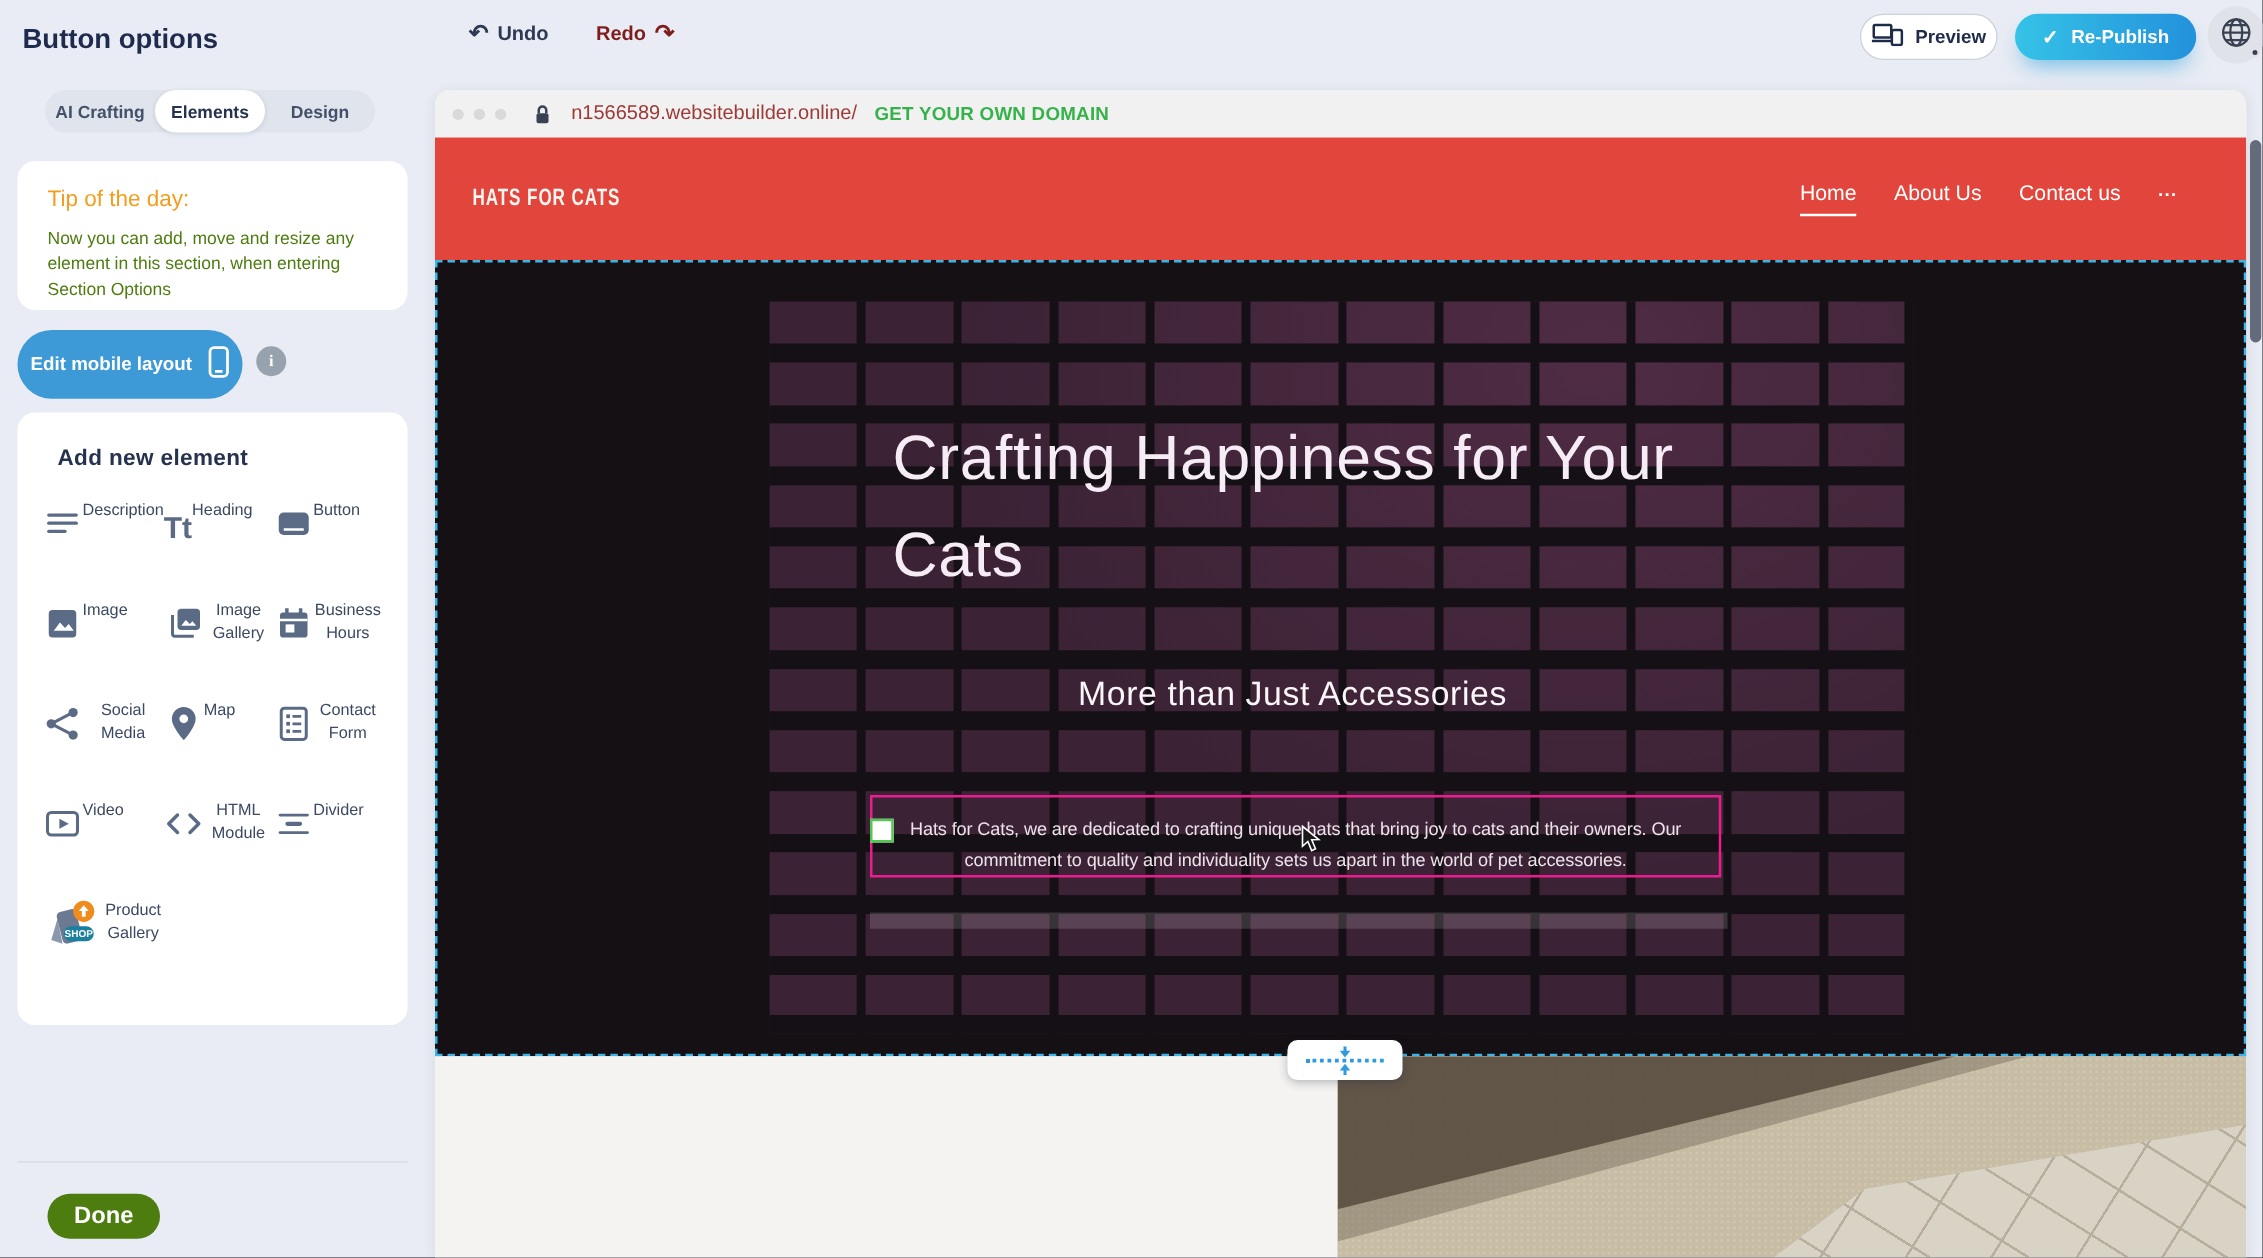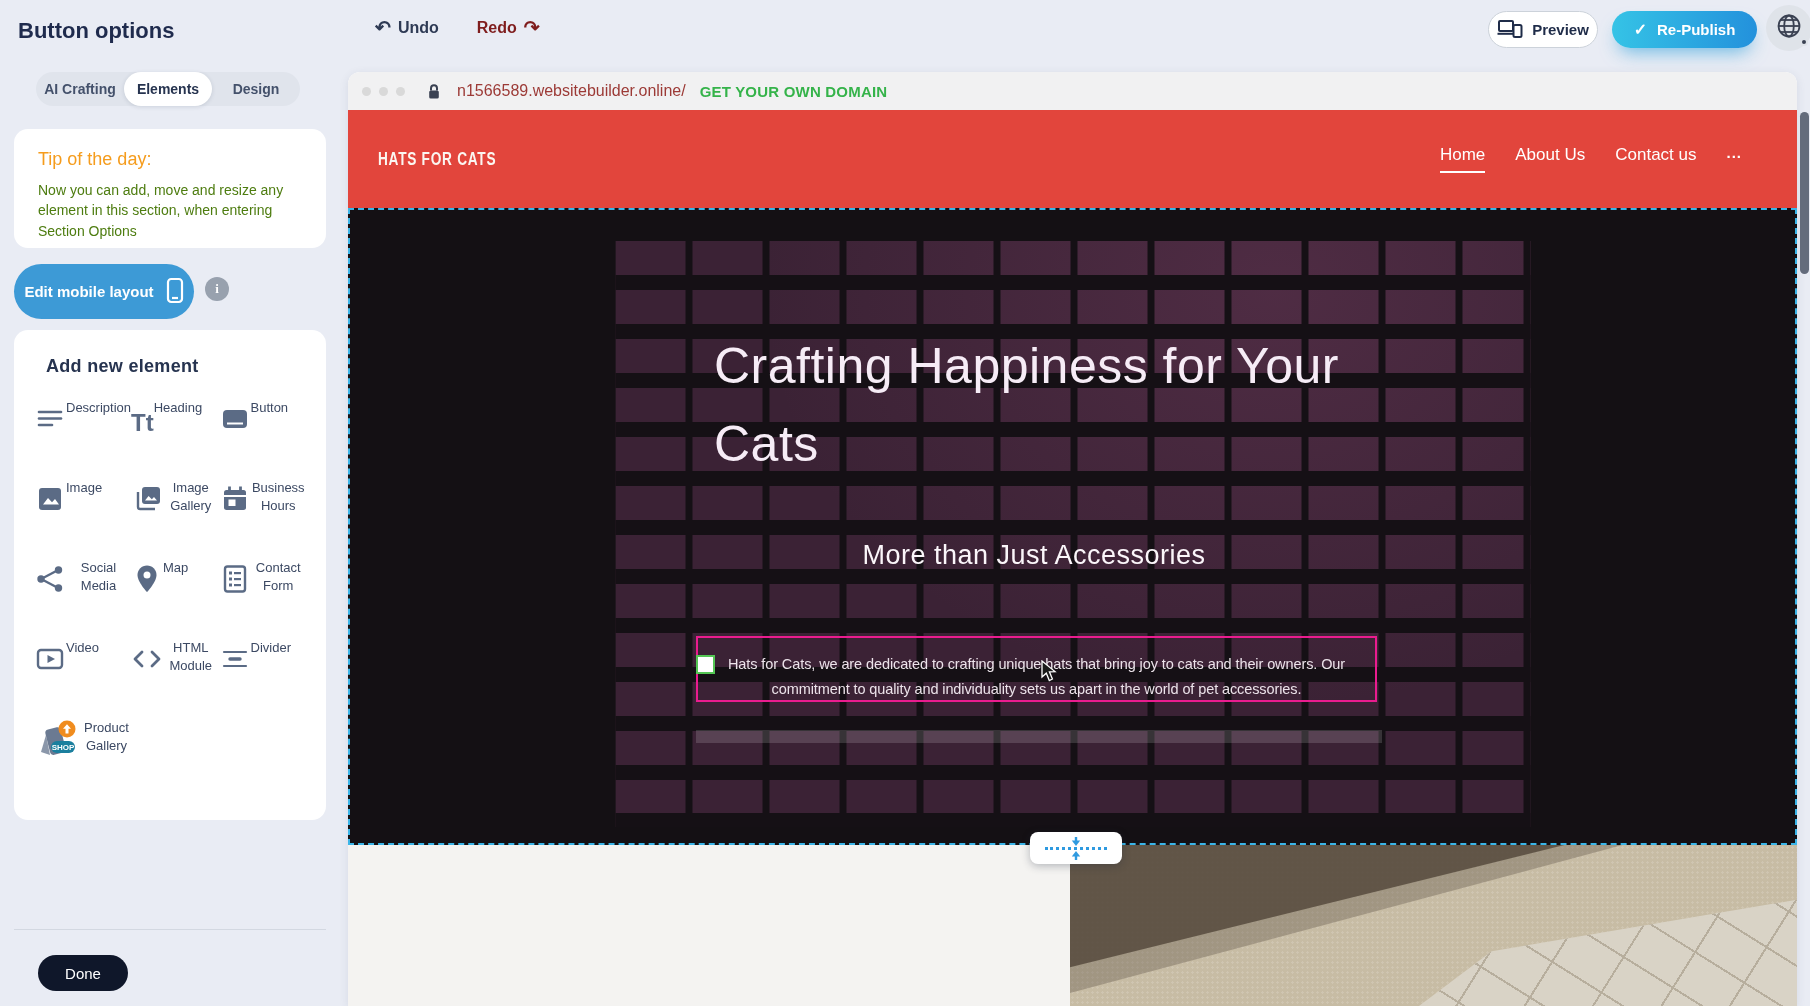--- a/index.html
+++ b/index.html
@@ -50,21 +50,21 @@
     border-radius:14px; padding:26px 20px 0 20px; }
   .elements-heading { font-size:18px; font-weight:600; color:#26334f; letter-spacing:0.3px; margin:0 0 22px 12px; }
   .el-grid { display:grid; grid-template-columns:repeat(3,1fr); row-gap:16px; }
   .el-item { display:flex; align-items:flex-start; cursor:pointer; min-height:64px; }
   .el-icon { height:36px; display:flex; align-items:flex-end; justify-content:center; margin-bottom:7px; }
   .el-label { font-size:13px; color:#3c4963; text-align:center; line-height:1.35; max-width:86px; }
   .tt { font-size:24px; font-weight:bold; color:#5b6b85; line-height:1; }
 
   .panel-divider { position:absolute; left:14px; top:929px; width:312px; height:1px; background:#d3d8e1; }
   .done-btn { position:absolute; left:38px; top:955px; width:90px; height:36px; border-radius:18px;
-    background:#0f172a; color:#fff; font-size:15px; font-weight:normal; display:flex; align-items:center;
+    background:#4d7c0f; color:#fff; font-size:19px; font-weight:bold; display:flex; align-items:center;
     justify-content:center; cursor:pointer; }
 
   
   .canvas { position:absolute; left:348px; top:72px; width:1449px; height:934px; background:#fff;
     border-radius:12px 12px 0 0; overflow:hidden; box-shadow:0 2px 10px rgba(50,60,90,0.10); }
   .browser-bar { position:absolute; left:0; top:0; width:100%; height:38px; background:#f1f1f2;
     display:flex; align-items:center; }
   .b-dots { display:flex; gap:8px; margin-left:14px; }
   .b-dot { width:9px; height:9px; border-radius:50%; background:#d9d9d9; }
   .lock { margin-left:22px; display:flex; align-items:center; }

